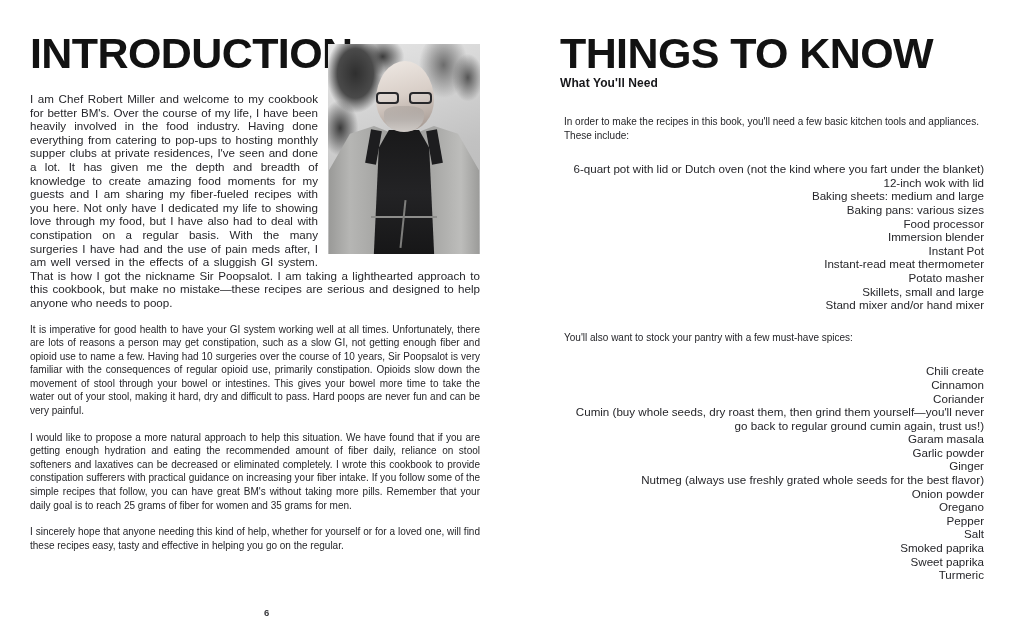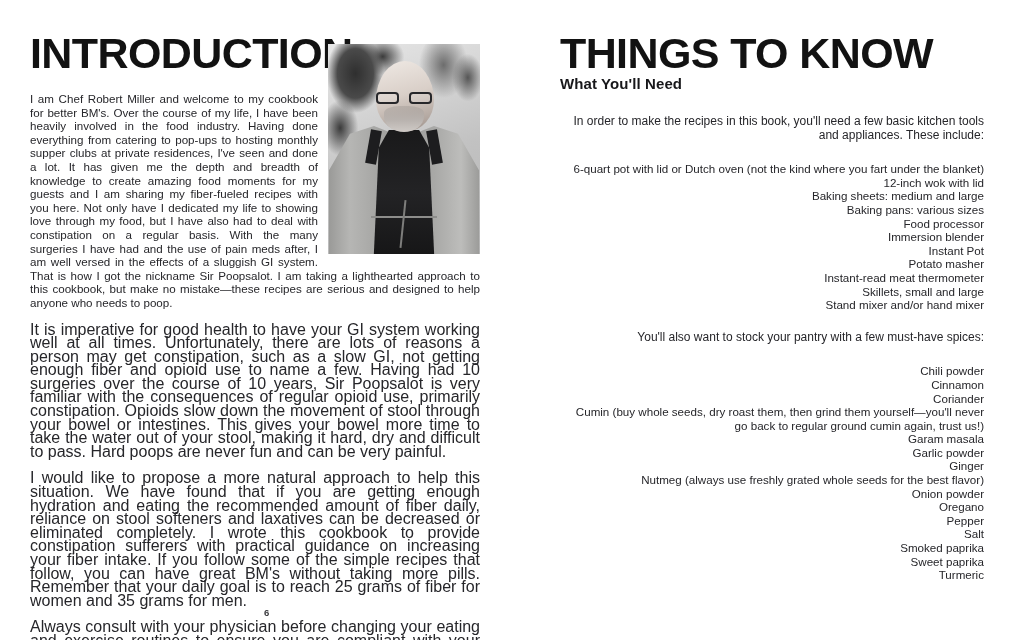--- a/index.html
+++ b/index.html
@@ -45,30 +45,30 @@
     font-weight: 800;
     color: #121212;
     font-family: "Liberation Sans", "DejaVu Sans", sans-serif;
     white-space: nowrap;
   }
   .page-left h1.page-title { margin-bottom: 16px; }
   .page-right h1.page-title { }
 
   h2.sub-title {
     margin: 0 0 24px 0;
-    font-size: 15px;
+    font-size: 12px;
     line-height: 15px;
     font-weight: 700;
     color: #17171a;
     letter-spacing: 0.1px;
   }
 
   
   .body-par {
-    font-size: 16px;
+    font-size: 10px;
     line-height: 13.6px;
     color: #26262a;
     margin: 0 0 13px 0;
     text-align: justify;
     hyphens: none;
   }
 
   
   .intro-flow {
     font-size: 11.6px;
@@ -198,25 +198,24 @@
   .plain-list {
     list-style: none;
     margin: 0 0 19px 0;
     padding: 0;
     font-size: 11.6px;
     line-height: 13.6px;
     color: #26262a;
   }
   .plain-list li { margin: 0; text-align: right; }
   .lead-par {
-    font-size: 12px;
+    font-size: 10px;
     line-height: 13.6px;
     color: #26262a;
     margin: 0 0 20px 4px;
-    text-align: right;
   }
 
   
   .folio {
     position: absolute;
     bottom: 22px;
     font-size: 9.5px;
     font-weight: 700;
     color: #3a3a3e;
   }
@@ -243,21 +242,20 @@
       <div class="beard"></div>
       <div class="glasses"></div>
     </div>
 
     <p class="intro-flow">I am Chef Robert Miller and welcome to my cookbook for better BM's. Over the course of my life, I have been heavily involved in the food industry. Having done everything from catering to pop-ups to hosting monthly supper clubs at private residences, I've seen and done a lot. It has given me the depth and breadth of knowledge to create amazing food moments for my guests and I am sharing my fiber-fueled recipes with you here. Not only have I dedicated my life to showing love through my food, but I have also had to deal with constipation on a regular basis. With the many surgeries I have had and the use of pain meds after, I am well versed in the effects of a sluggish GI system. That is how I got the nickname Sir Poopsalot. I am taking a lighthearted approach to this cookbook, but make no mistake—these recipes are serious and designed to help anyone who needs to poop.</p>
 
     <p class="body-par">It is imperative for good health to have your GI system working well at all times. Unfortunately, there are lots of reasons a person may get constipation, such as a slow GI, not getting enough fiber and opioid use to name a few.  Having had 10 surgeries over the course of 10 years, Sir Poopsalot is very familiar with the consequences of regular opioid use, primarily constipation. Opioids slow down the movement of stool through your bowel or intestines. This gives your bowel more time to take the water out of your stool, making it hard, dry and difficult to pass. Hard poops are never fun and can be very painful.</p>
 
     <p class="body-par">I would like to propose a more natural approach to help this situation. We have found that if you are getting enough hydration and eating the recommended amount of fiber daily, reliance on stool softeners and laxatives can be decreased or eliminated completely. I wrote this cookbook to provide constipation sufferers with practical guidance on increasing your fiber intake. If you follow some of the simple recipes that follow, you can have great BM's without taking more pills. Remember that your daily goal is to reach 25 grams of fiber for women and 35 grams for men.</p>
 
-    <p class="body-par">Always consult with your physician before changing your eating and exercise routines to ensure you are compliant with your current treatment plan.</p>
 
     <p class="body-par">I sincerely hope that anyone needing this kind of help, whether for yourself or for a loved one, will find these recipes easy, tasty and effective in helping you go on the regular.</p>
 
     <div class="folio folio-left">6</div>
   </div>
 
   <div class="page page-right">
 
     <h1 class="page-title">THINGS TO KNOW</h1>
 
@@ -266,30 +264,30 @@
     <p class="lead-par">In order to make the recipes in this book, you'll need a few basic kitchen tools and appliances. These include:</p>
 
     <ul class="plain-list">
       <li>6-quart pot with lid or Dutch oven (not the kind where you fart under the blanket)</li>
       <li>12-inch wok with lid</li>
       <li>Baking sheets: medium and large</li>
       <li>Baking pans: various sizes</li>
       <li>Food processor</li>
       <li>Immersion blender</li>
       <li>Instant Pot</li>
+      <li>Instant-read meat thermometer</li>
       <li>Potato masher</li>
-      <li>Instant-read meat thermometer</li>
       <li>Skillets, small and large</li>
       <li>Stand mixer and/or hand mixer</li>
     </ul>
 
     <p class="lead-par">You'll also want to stock your pantry with a few must-have spices:</p>
 
     <ul class="plain-list">
-      <li>Chili powder</li>
+      <li>Chili create</li>
       <li>Cinnamon</li>
       <li>Coriander</li>
       <li>Cumin (buy whole seeds, dry roast them, then grind them yourself—you'll never go back to regular ground cumin again, trust us!)</li>
       <li>Garam masala</li>
       <li>Garlic powder</li>
       <li>Ginger</li>
       <li>Nutmeg (always use freshly grated whole seeds for the best flavor)</li>
       <li>Onion powder</li>
       <li>Oregano</li>
       <li>Pepper</li>

